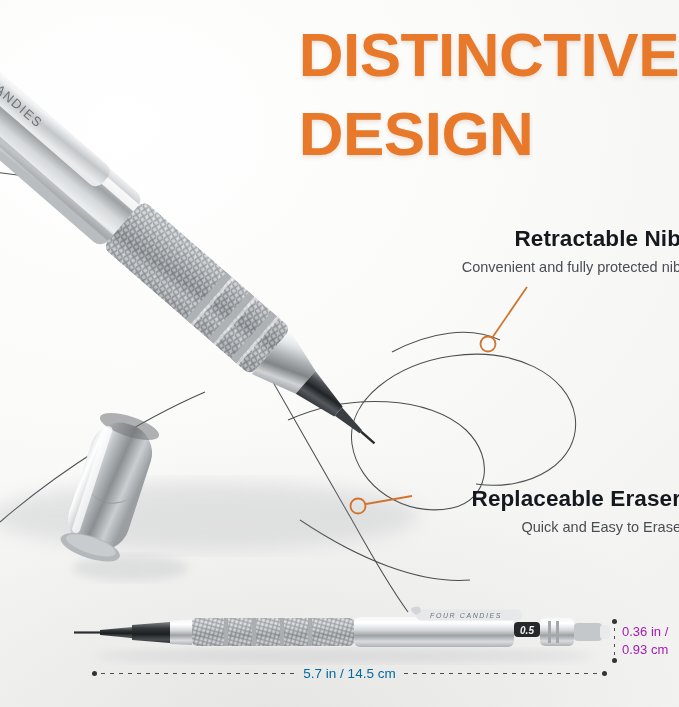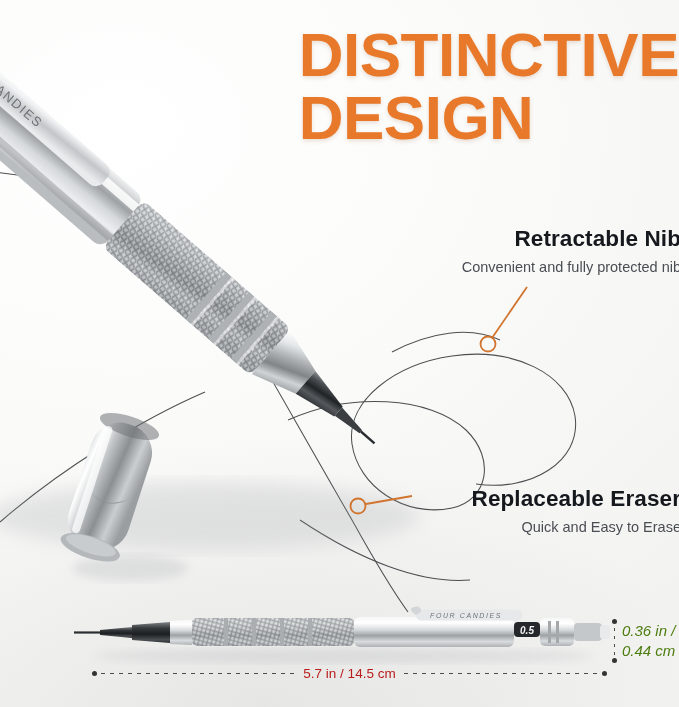--- a/index.html
+++ b/index.html
@@ -51,21 +51,21 @@
   }
   .headline .hl {
     display: block;
     font-size: 62px;
     font-weight: 700;
     letter-spacing: -0.5px;
     color: #e8792b;
     white-space: nowrap;
     text-shadow: 0 2px 4px rgba(150,90,40,.18);
   }
-  .headline .hl2 { margin-top: 4px; }
+  .headline .hl2 { margin-top: 20px; }
 
   
   .feature {
     position: absolute;
     text-align: right;
     z-index: 7;
   }
   .feature .f-title {
     display: block;
     font-size: 22.5px;
@@ -121,21 +121,21 @@
     width: 5px;
     height: 5px;
     border-radius: 50%;
     background: #343434;
   }
   .dim-width .dash.left::before { left: 0; }
   .dim-width .dash.right::after { right: 0; }
   .dim-width .dim-label {
     flex: 0 0 auto;
     font-size: 13.5px;
-    color: #b91c1c;
+    color: #0369a1;
     white-space: nowrap;
   }
 
   .dim-height {
     position: absolute;
     left: 612px;
     top: 620px;
     z-index: 8;
     display: flex;
     align-items: center;
@@ -156,25 +156,24 @@
     position: absolute;
     left: -2px;
     width: 5px;
     height: 5px;
     border-radius: 50%;
     background: #343434;
   }
   .dim-height .vdash::before { top: -1px; }
   .dim-height .vdash::after  { bottom: -1px; }
   .dim-height .vlabel {
-    font-size: 15px;
-    color: #4d7c0f;
+    font-size: 13px;
+    color: #a21caf;
     line-height: 1.35;
     white-space: nowrap;
-    font-style: italic;
   }
 
   
   .art { position: absolute; z-index: 4; }
 
   
   #pencil-main { left: -96px; top: 18px; width: 640px; height: 560px; }
   
   #eraser-cap { left: 44px; top: 408px; width: 160px; height: 180px; }
   
@@ -430,17 +429,17 @@
   <div class="dim-width">
     <span class="dash left"></span>
     <span class="dim-label">5.7 in / 14.5 cm</span>
     <span class="dash right"></span>
   </div>
 
   <div class="dim-height">
     <span class="vdash"></span>
     <span class="vlabel">
       <span>0.36 in /</span><br>
-      <span>0.44 cm</span>
+      <span>0.93 cm</span>
     </span>
   </div>
 
 </div>
 
 </body></html>

